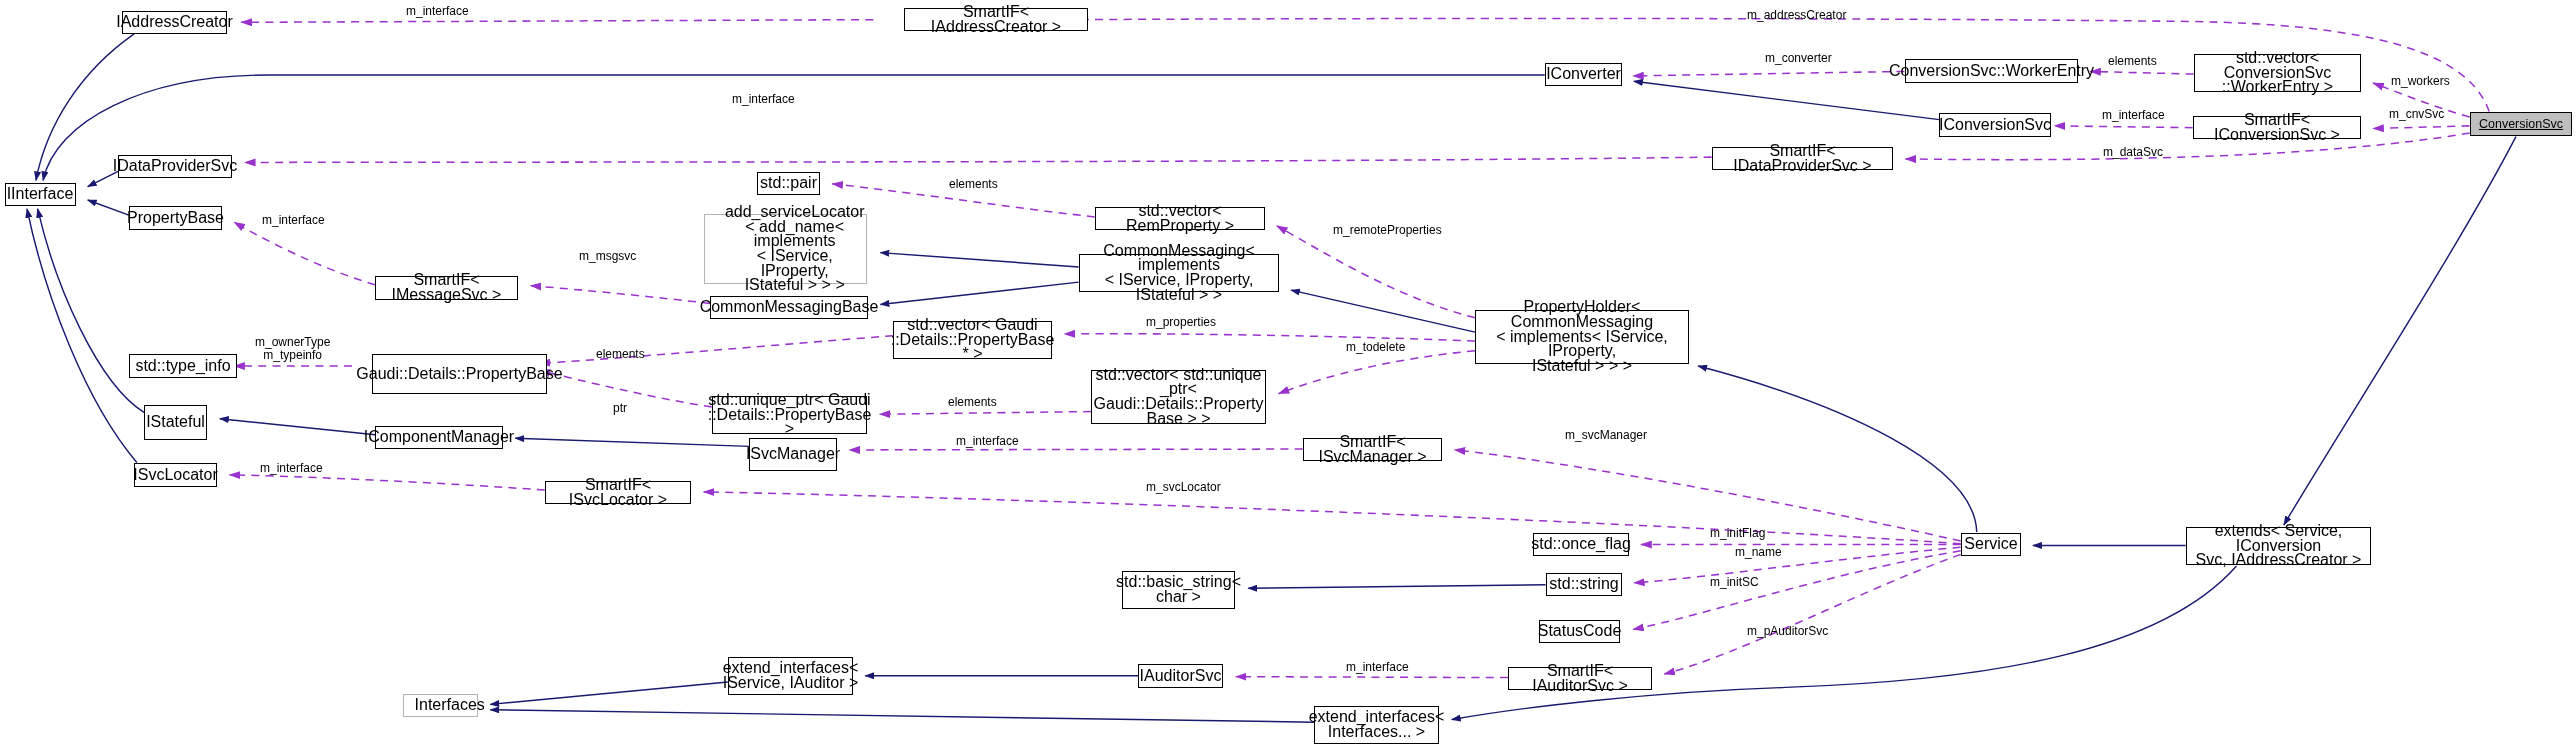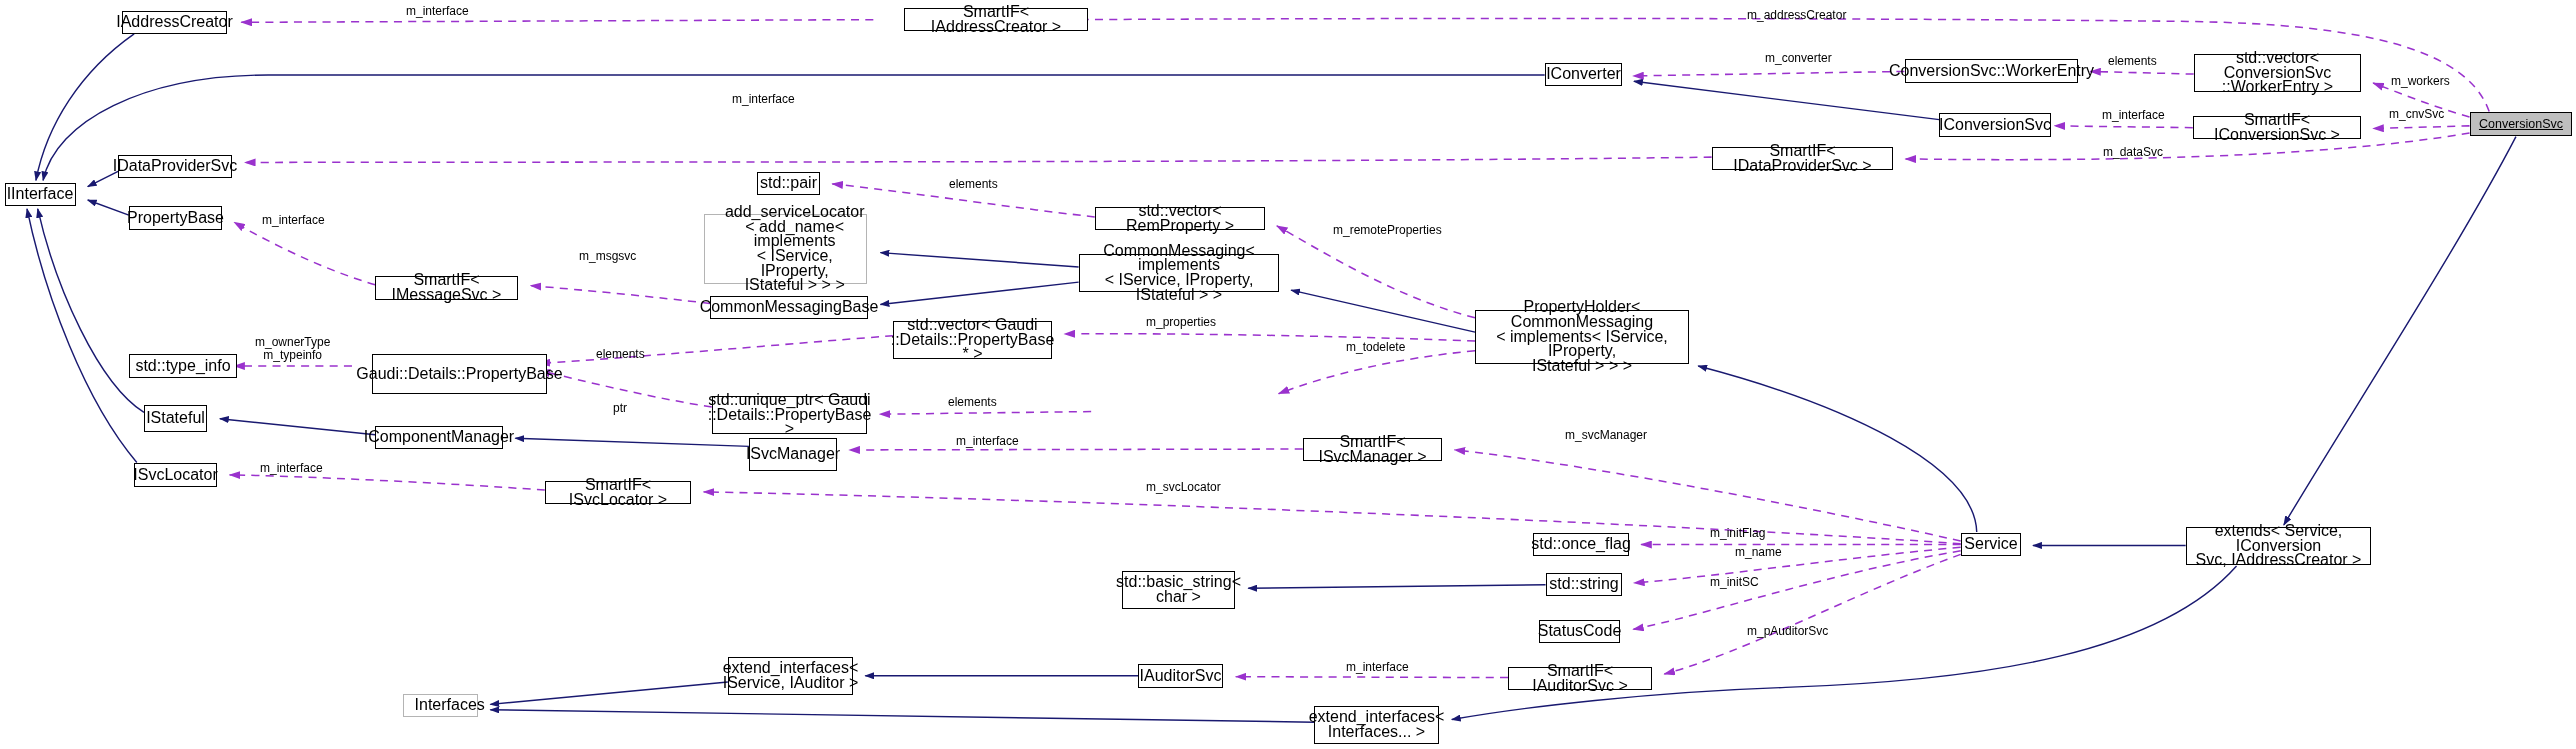--- a/index.html
+++ b/index.html
@@ -109,21 +109,24 @@
 &lt; IService, IProperty, IStateful &gt; &gt;</div>
   <div class="node" style="left:1475px;top:310px;width:214px;height:54px">PropertyHolder&lt; CommonMessaging
 &lt; implements&lt; IService, IProperty,
 IStateful &gt; &gt; &gt;</div>
   <div class="node" style="left:129px;top:354px;width:108px;height:24px">std::type_info</div>
   <div class="node" style="left:372px;top:354px;width:175px;height:40px">Gaudi::Details::PropertyBase</div>
   <div class="node" style="left:893px;top:321px;width:159px;height:38px">std::vector&lt; Gaudi
 ::Details::PropertyBase * &gt;</div>
   <div class="node" style="left:712px;top:396px;width:155px;height:38px">std::unique_ptr&lt; Gaudi
 ::Details::PropertyBase &gt;</div>
-  <div class="node" style="left:144px;top:405px;width:63px;height:27px">IStateful</div>
+  <div class="node" style="left:1091px;top:370px;width:175px;height:54px">std::vector&lt; std::unique
+_ptr&lt; Gaudi::Details::Property
+Base &gt; &gt;</div>
+  <div class="node" style="left:144px;top:405px;width:63px;height:35px">IStateful</div>
   <div class="node" style="left:375px;top:426px;width:128px;height:23px">IComponentManager</div>
   <div class="node" style="left:749px;top:438px;width:88px;height:33px">ISvcManager</div>
   <div class="node" style="left:1303px;top:438px;width:139px;height:23px">SmartIF&lt; ISvcManager &gt;</div>
   <div class="node" style="left:134px;top:463px;width:83px;height:24px">ISvcLocator</div>
   <div class="node" style="left:545px;top:481px;width:146px;height:23px">SmartIF&lt; ISvcLocator &gt;</div>
   <div class="node" style="left:1961px;top:533px;width:60px;height:23px">Service</div>
   <div class="node" style="left:2186px;top:527px;width:185px;height:38px">extends&lt; Service, IConversion
 Svc, IAddressCreator &gt;</div>
   <div class="node" style="left:1533px;top:533px;width:96px;height:23px">std::once_flag</div>
   <div class="node" style="left:1546px;top:573px;width:76px;height:23px">std::string</div>

